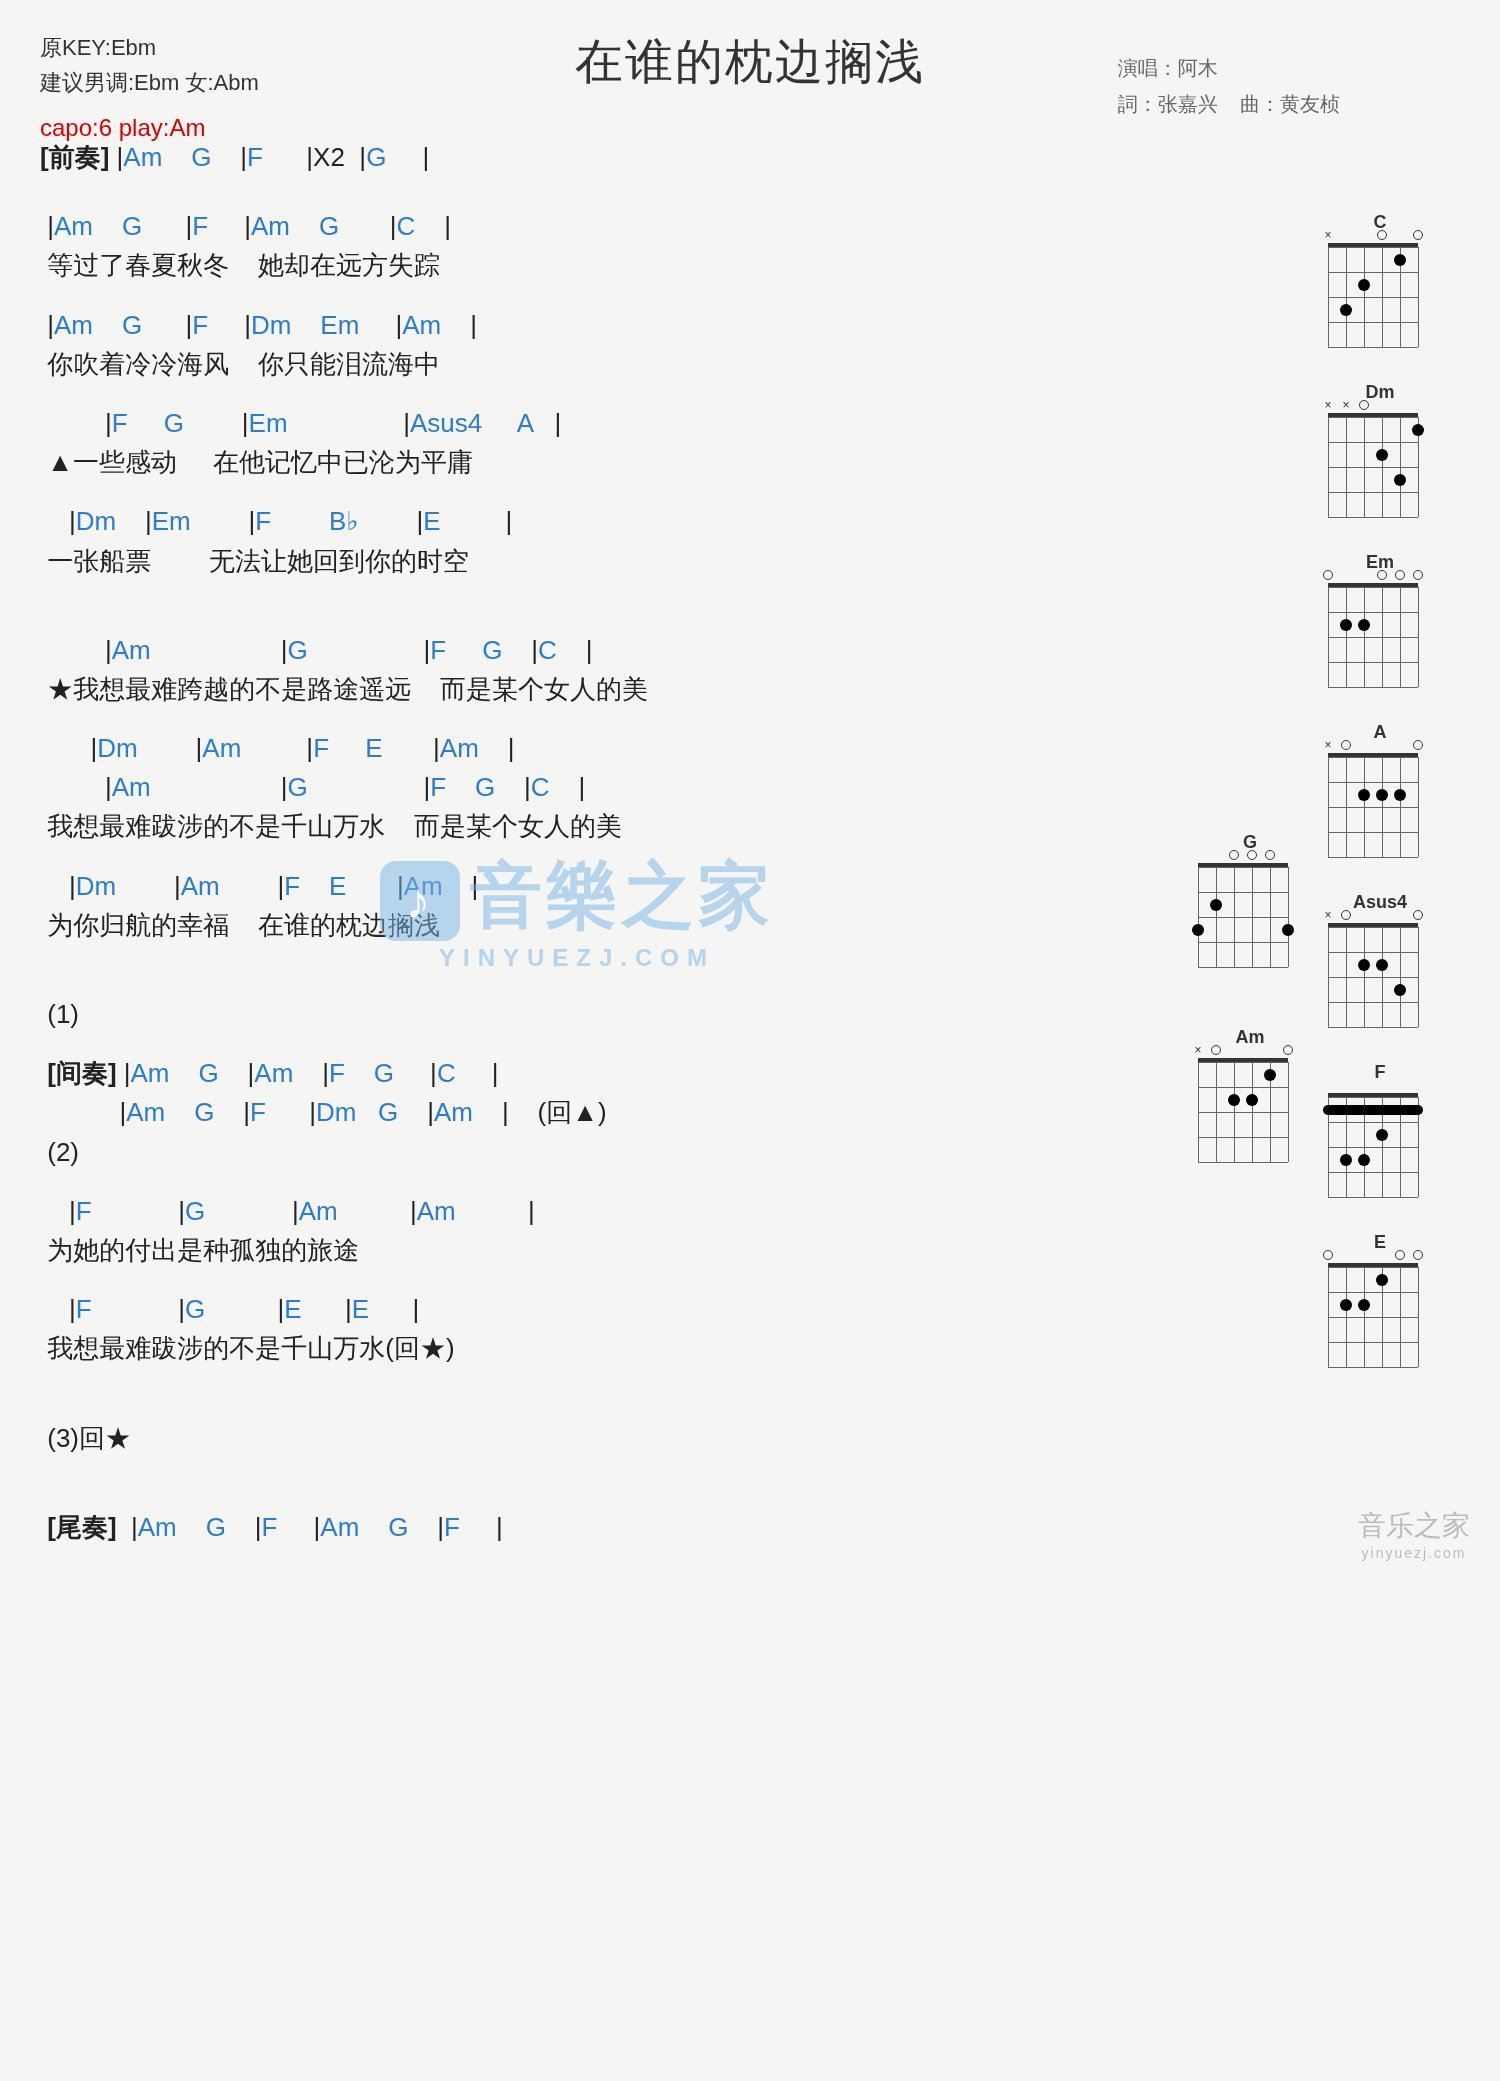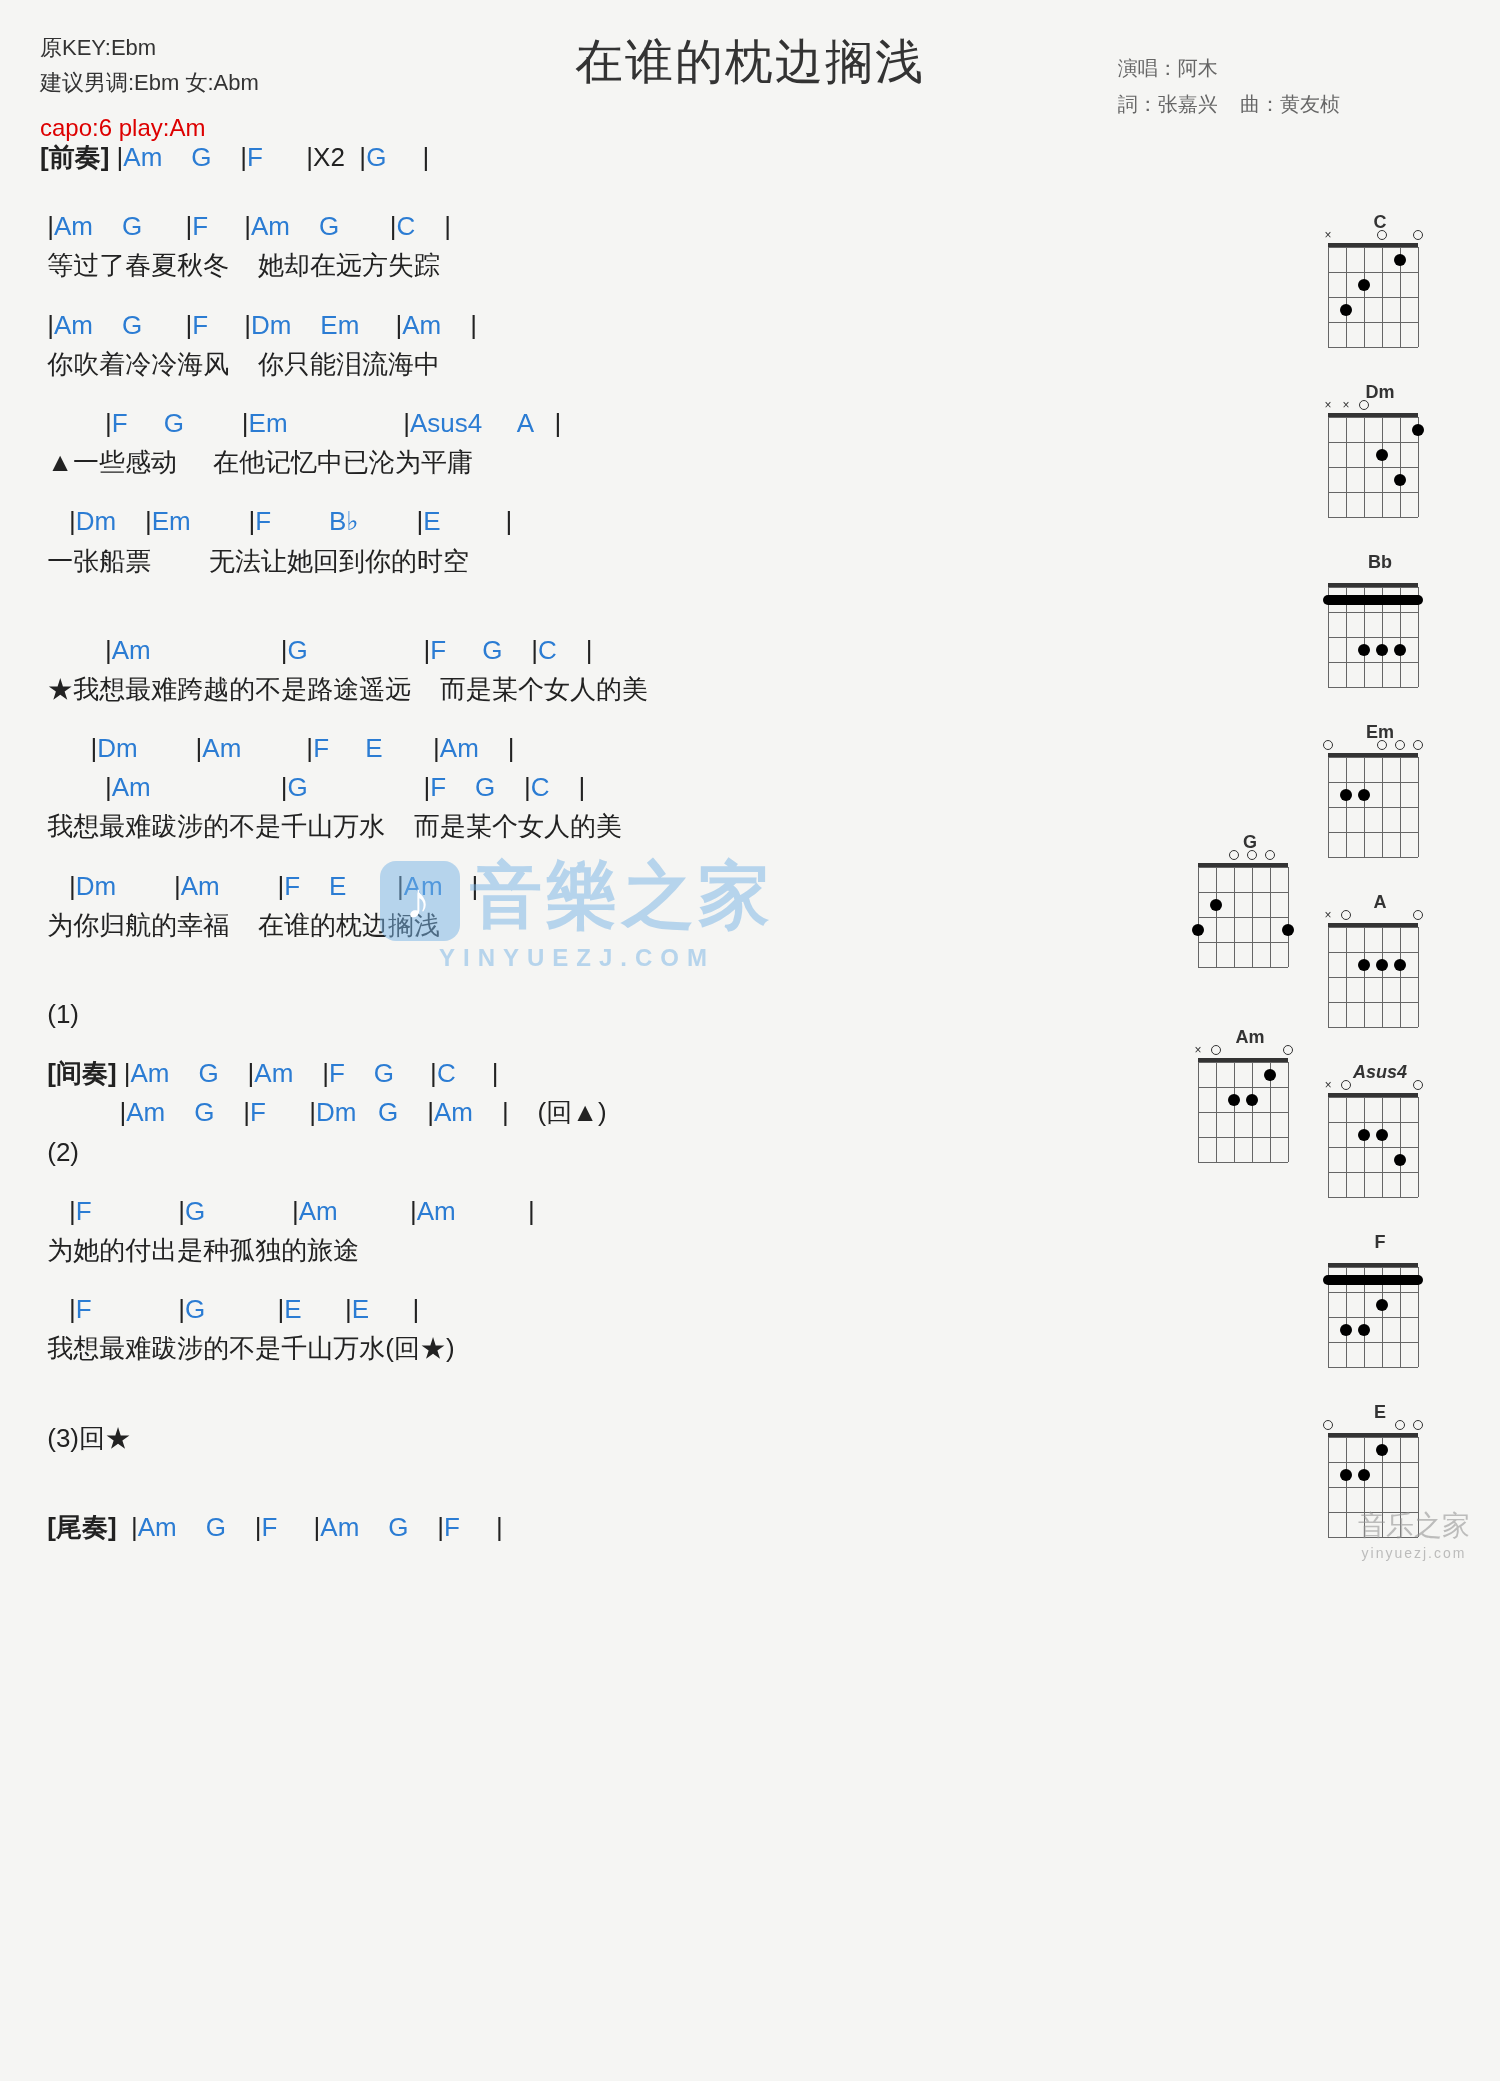--- a/index.html
+++ b/index.html
@@ -260,40 +260,20 @@
           <div class="vline" style="left: 90px; top: 10px;"></div>
           <div class="mute" style="left: 0px;">×</div>
           <div class="mute" style="left: 18px;">×</div>
           <div class="open" style="left: 36px;"></div>
           <div class="dot" style="left: 54px; top: 47.5px;"></div>
           <div class="dot" style="left: 72px; top: 72.5px;"></div>
           <div class="dot" style="left: 90px; top: 22.5px;"></div>
         </div>
       </div>
       <div class="diagram" style="display: block; margin-bottom: 35px;">
-        <div class="diagram-label">Bb</div>
-        <div class="fretboard">
-          <div class="hline" style="top: 10px;"></div>
-          <div class="hline" style="top: 35px;"></div>
-          <div class="hline" style="top: 60px;"></div>
-          <div class="hline" style="top: 85px;"></div>
-          <div class="hline" style="top: 110px;"></div>
-          <div class="vline" style="left: 0px; top: 10px;"></div>
-          <div class="vline" style="left: 18px; top: 10px;"></div>
-          <div class="vline" style="left: 36px; top: 10px;"></div>
-          <div class="vline" style="left: 54px; top: 10px;"></div>
-          <div class="vline" style="left: 72px; top: 10px;"></div>
-          <div class="vline" style="left: 90px; top: 10px;"></div>
-          <div class="barre" style="top: 22.5px; left: -5px; width: 100px;"></div>
-          <div class="dot" style="left: 36px; top: 72.5px;"></div>
-          <div class="dot" style="left: 54px; top: 72.5px;"></div>
-          <div class="dot" style="left: 72px; top: 72.5px;"></div>
-        </div>
-      </div>
-      <div class="diagram" style="display: block; margin-bottom: 35px;">
         <div class="diagram-label">Em</div>
         <div class="fretboard">
           <div class="hline" style="top: 10px;"></div>
           <div class="hline" style="top: 35px;"></div>
           <div class="hline" style="top: 60px;"></div>
           <div class="hline" style="top: 85px;"></div>
           <div class="hline" style="top: 110px;"></div>
           <div class="vline" style="left: 0px; top: 10px;"></div>
           <div class="vline" style="left: 18px; top: 10px;"></div>
           <div class="vline" style="left: 36px; top: 10px;"></div>
@@ -323,21 +303,21 @@
           <div class="vline" style="left: 72px; top: 10px;"></div>
           <div class="vline" style="left: 90px; top: 10px;"></div>
           <div class="mute" style="left: 0px;">×</div>
           <div class="open" style="left: 18px;"></div>
           <div class="dot" style="left: 36px; top: 47.5px;"></div>
           <div class="dot" style="left: 54px; top: 47.5px;"></div>
           <div class="dot" style="left: 72px; top: 47.5px;"></div>
           <div class="open" style="left: 90px;"></div>
         </div>
       </div>
-      <div class="diagram" style="display: block; margin-bottom: 35px; font-style: italic;">
+      <div class="diagram" style="display: block; margin-bottom: 35px;">
         <div class="diagram-label">Asus4</div>
         <div class="fretboard">
           <div class="hline" style="top: 10px;"></div>
           <div class="hline" style="top: 35px;"></div>
           <div class="hline" style="top: 60px;"></div>
           <div class="hline" style="top: 85px;"></div>
           <div class="hline" style="top: 110px;"></div>
           <div class="vline" style="left: 0px; top: 10px;"></div>
           <div class="vline" style="left: 18px; top: 10px;"></div>
           <div class="vline" style="left: 36px; top: 10px;"></div>

